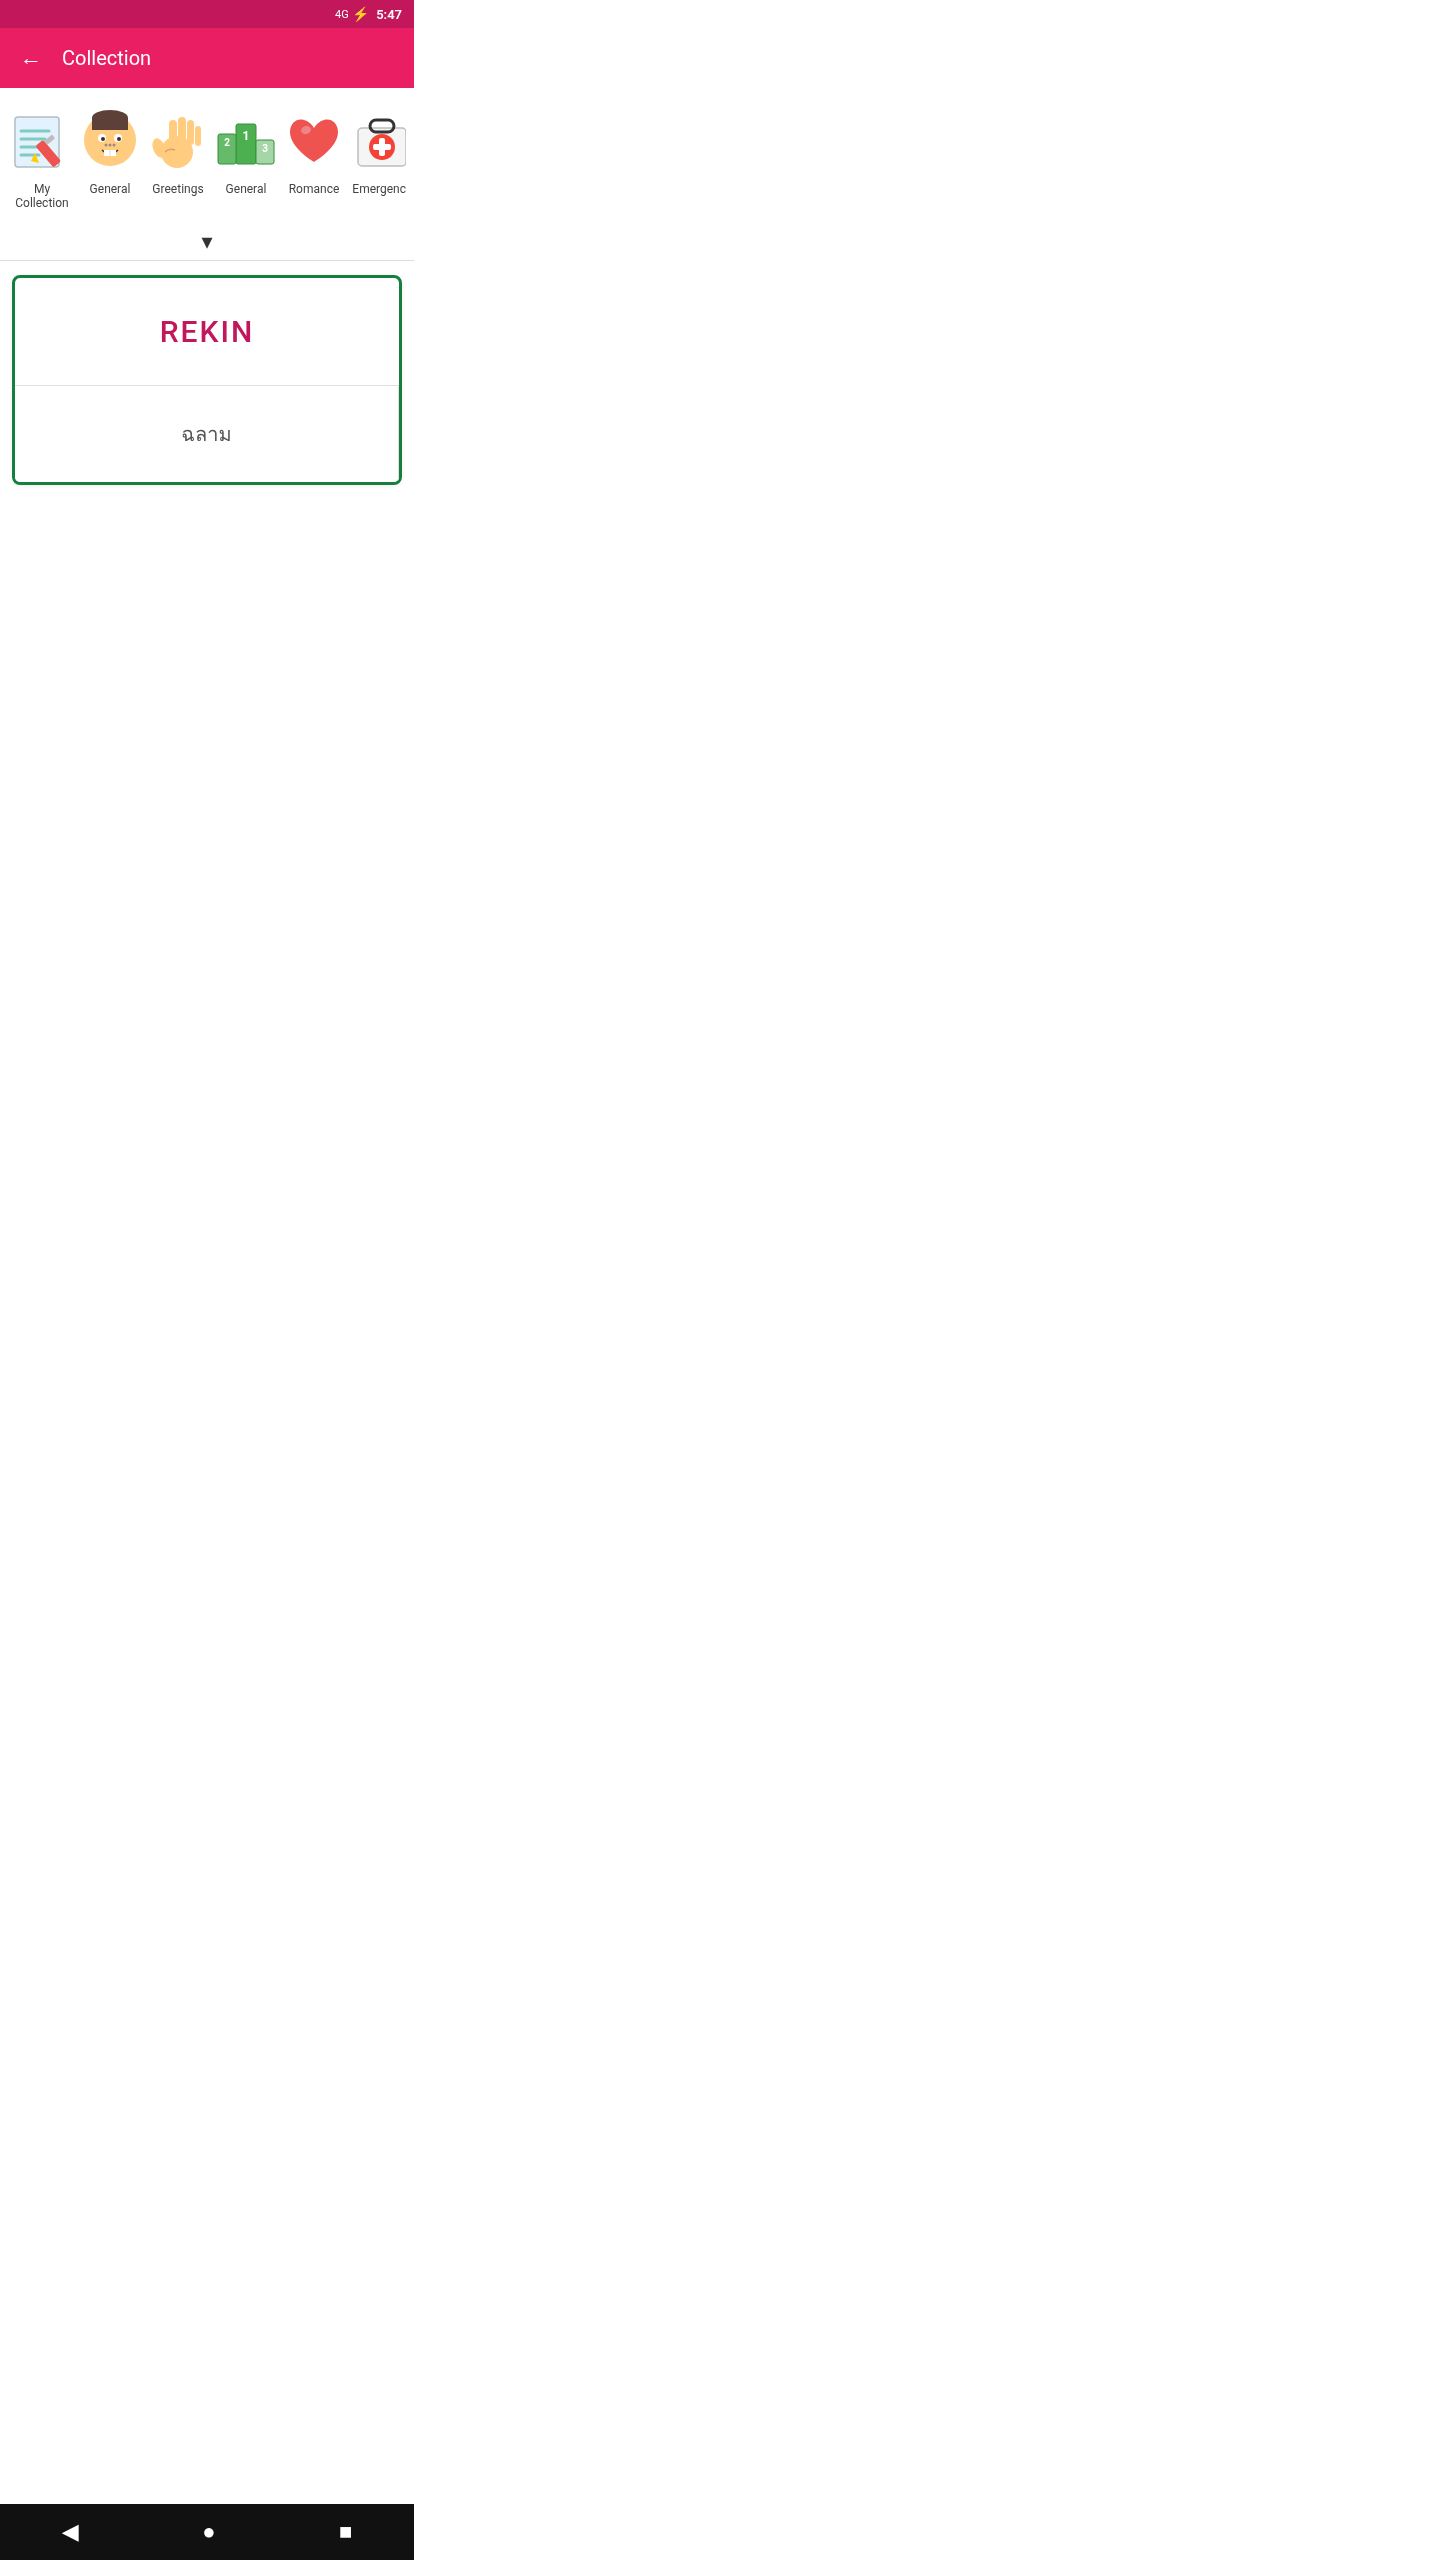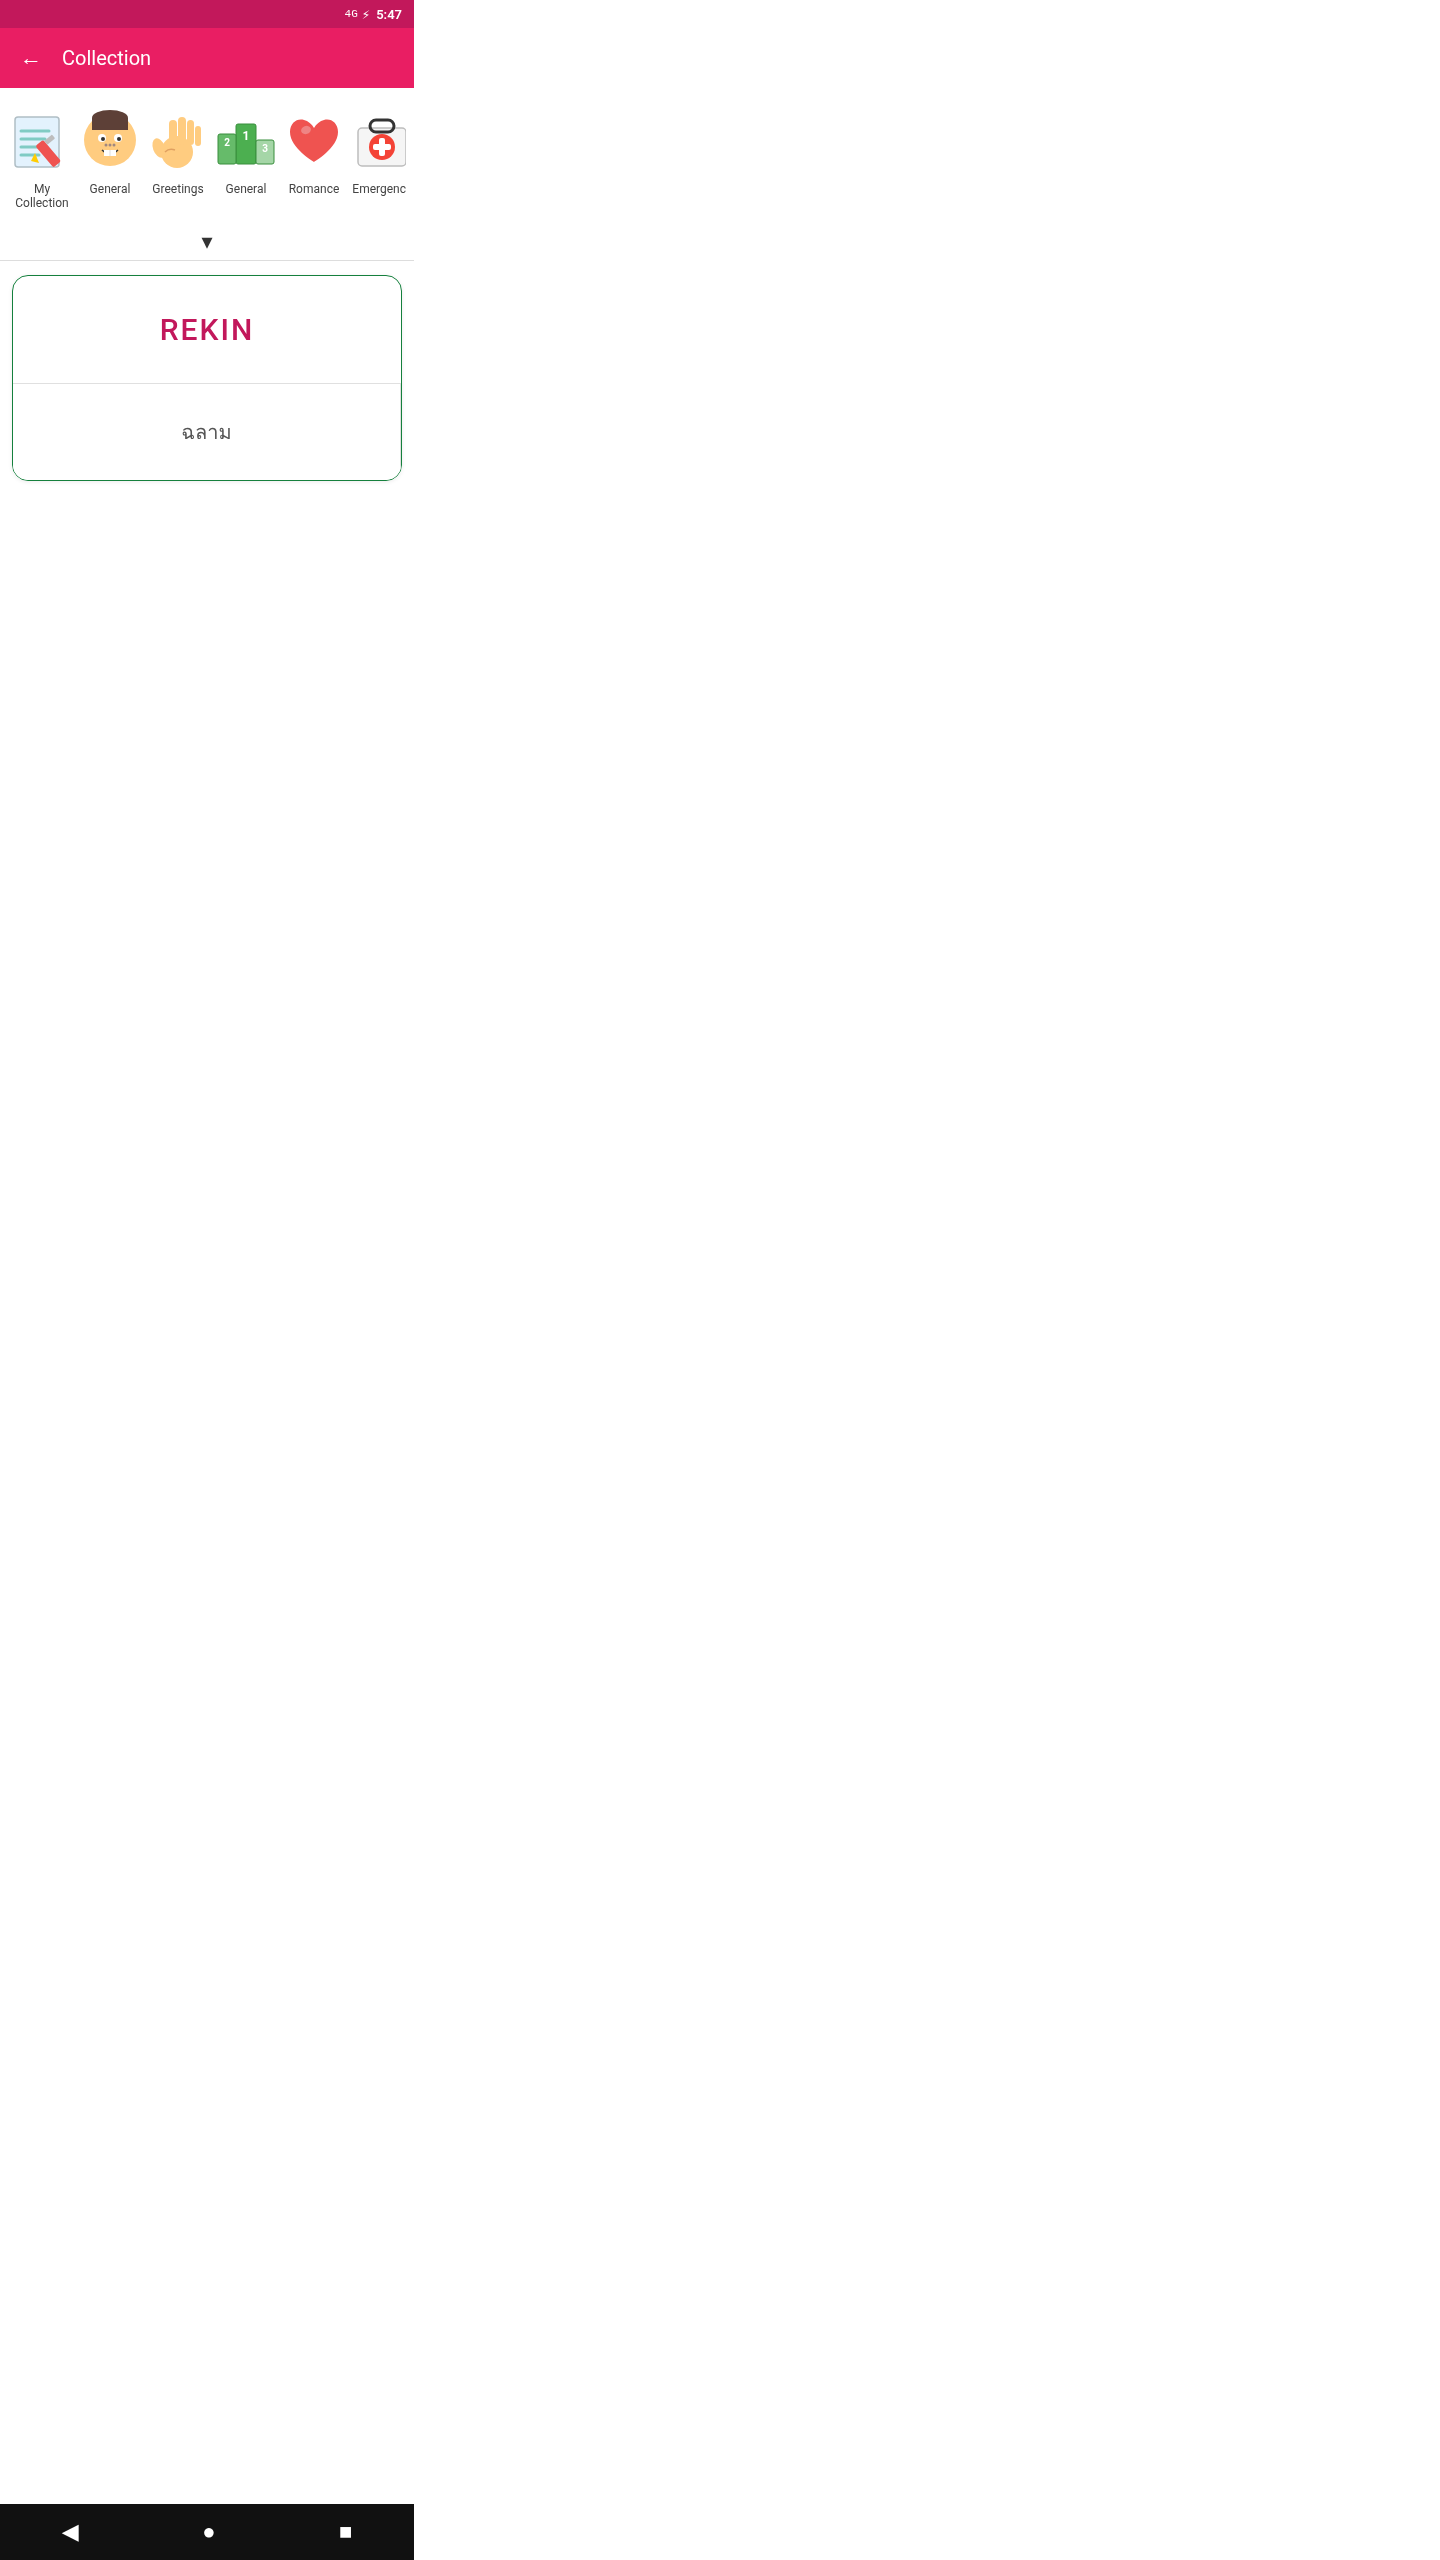--- a/index.html
+++ b/index.html
@@ -25,21 +25,20 @@
     }
     .status-bar-text {
       color: white;
       font-size: 13px;
       font-weight: 600;
     }
     .status-icons {
       display: flex;
       align-items: center;
       gap: 4px;
-      font-family: Liberation Mono, monospace;
     }
     .signal-icon {
       color: white;
       font-size: 11px;
     }
     .battery-icon {
       color: white;
       font-size: 14px;
     }
 
@@ -150,22 +149,22 @@
       height: 1px;
       background: #ddd;
       margin: 0;
     }
 
     
     .card-section {
       padding: 14px 12px;
     }
     .card {
-      border: 1px solid #15803d;
-      border-radius: 16px;
+      border: 3px solid #15803d;
+      border-radius: 8px;
       overflow: hidden;
       box-shadow: 0 1px 4px rgba(0,0,0,0.08);
     }
     .card-top {
       display: flex;
       align-items: center;
       justify-content: center;
       padding: 36px 16px 36px 16px;
       border-bottom: 1px solid #e0e0e0;
     }

